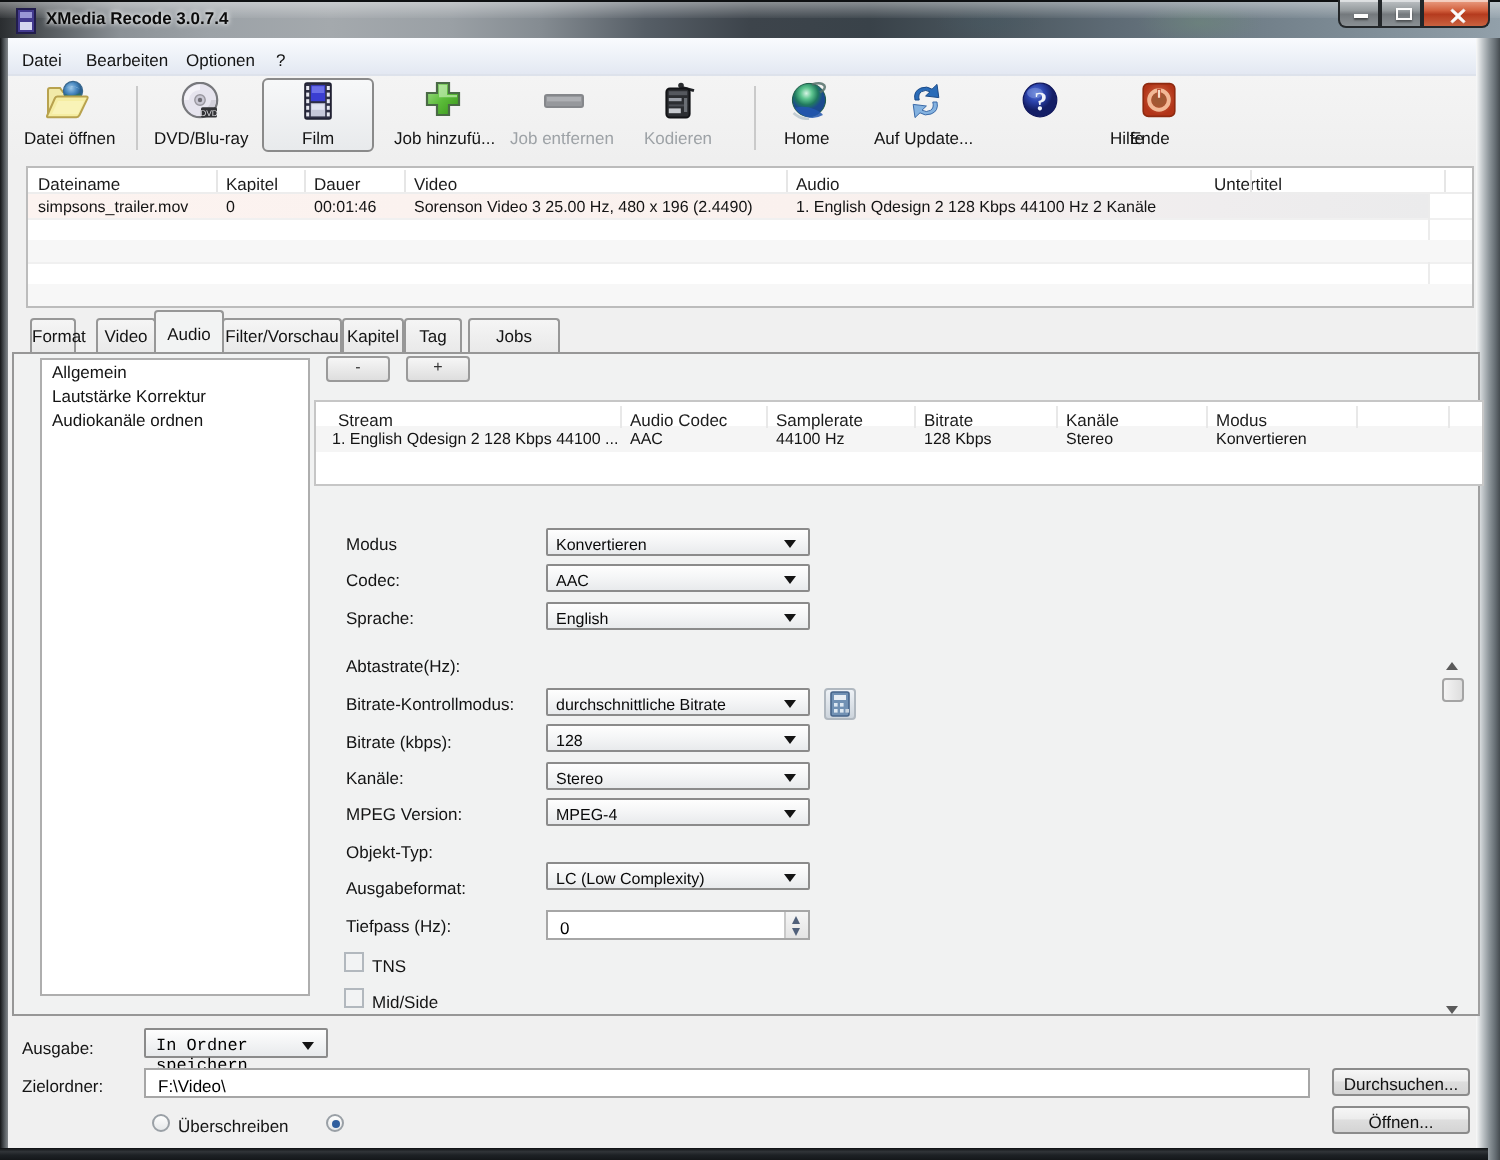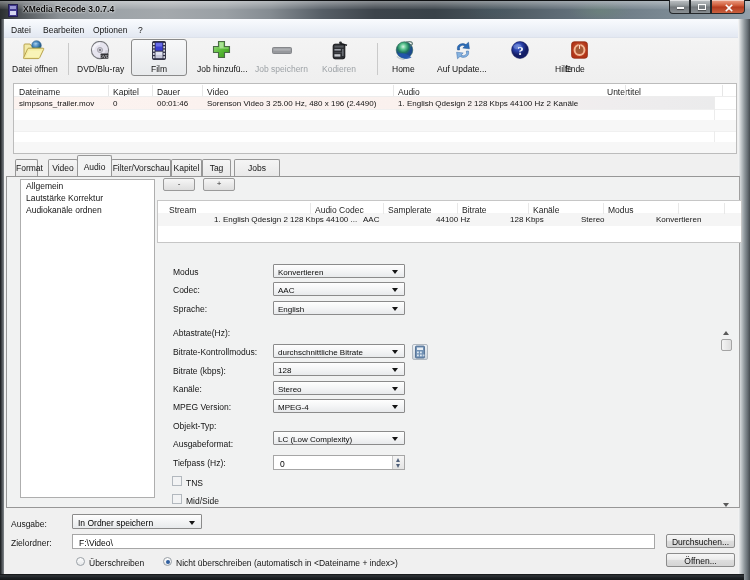--- a/index.html
+++ b/index.html
@@ -51,36 +51,36 @@
 .tab { position:absolute; top:159px; height:17px; background:linear-gradient(180deg,#f5f5f5,#e9e9e9); border:1px solid #979797; border-bottom:none; border-radius:2px 2px 0 0; font-size:8.5px; text-align:center; color:#141414; padding-top:3px; z-index:2; }
 .tab.act { top:155px; height:21px; background:#f2f3f3; z-index:6; padding-top:6px; }
 #tabpanel { position:absolute; left:6px; top:176px; width:734px; height:332px; border:1px solid #979797; border-right-color:#a0a0a0; background:#f1f2f2; z-index:1; }
 #lbox { position:absolute; left:20px; top:179px; width:135px; height:319px; background:#fff; border:1px solid #aeaeae; z-index:3; }
 .lbi { position:absolute; left:26px; font-size:8.5px; color:#141414; z-index:4; }
 .mpbtn { position:absolute; top:178px; width:32px; height:13px; border:1px solid #9a9a9a; border-radius:2px;
   background:linear-gradient(180deg,#f6f6f6,#dedede); text-align:center; font-size:8px; line-height:9px; color:#333; z-index:3; }
 #stable { position:absolute; left:157px; top:200px; width:585px; height:43px; background:#fff; border:1px solid #c6c6c6; z-index:3; }
 .st-h { position:absolute; top:205px; font-size:8.5px; color:#1c1c1c; z-index:4; }
 #st-rowbg { position:absolute; left:158px; top:213px; width:583px; height:13px; background:#f5f5f5; z-index:3; }
-.st-c { position:absolute; top:215px; font-size:8px; color:#141414; white-space:nowrap; z-index:4;margin-left:48px; }
+.st-c { position:absolute; top:215px; font-size:8px; color:#141414; white-space:nowrap; z-index:4; }
 .st-vsep { position:absolute; top:203px; width:1px; height:11px; background:#e8e8e8; z-index:4; }
 .flabel { position:absolute; left:173px; font-size:8.5px; color:#141414; white-space:nowrap; z-index:3; }
 .combo { position:absolute; left:273px; width:132px; height:14px; border:1px solid #8b8b8b; border-radius:1px;
   background:linear-gradient(180deg,#fefefe 0%,#f4f5f6 50%,#e8eaec 100%); font-size:8px; padding:3px 0 0 4px; color:#0a0a0a; z-index:3; }
 .combo i { position:absolute; right:6px; top:5px; width:0; height:0; border-left:3.5px solid transparent; border-right:3.5px solid transparent; border-top:4.5px solid #141414; }
 #spin { position:absolute; left:273px; top:455px; width:132px; height:15px; border:1px solid #a6a6a6; background:#fff; font-size:8.5px; padding:3px 0 0 6px; z-index:3; }
 #spinbtn { position:absolute; left:392px; top:456px; width:12px; height:13px; border-left:1px solid #c9c9c9; background:linear-gradient(180deg,#f5f5f5,#e4e4e4); z-index:4; }
 #spinbtn em { position:absolute; left:3px; width:0; height:0; border-left:2.5px solid transparent; border-right:2.5px solid transparent; }
 #calcbtn { position:absolute; left:412px; top:344px; width:16px; height:16px; border:1px solid #b0b8c0; border-radius:2px; background:linear-gradient(180deg,#eef2f6,#ccd4dc); z-index:3; }
 .cbox { position:absolute; left:172px; width:10px; height:10px; background:#f2f3f4; border:1px solid #b2b8be; z-index:3; }
 .cblab { position:absolute; left:186px; font-size:8.5px; color:#141414; z-index:3; }
 #sb-thumb { position:absolute; left:721px; top:339px; width:11px; height:12px; background:linear-gradient(90deg,#f4f4f4,#dedede); border:1px solid #a4a4a4; border-radius:2px; z-index:3; }
 .sb-ar { position:absolute; left:723px; width:0; height:0; border-left:3px solid transparent; border-right:3px solid transparent; z-index:3; }
 .blabel { position:absolute; font-size:8.5px; color:#141414; white-space:nowrap; }
-#out-combo { position:absolute; left:72px; top:514px; width:130px; height:15px; border:1px solid #8b8b8b; border-radius:1px; background:linear-gradient(180deg,#fefefe,#e8eaec); font-size:8.5px; padding:3px 0 0 5px; }
+#out-combo { position:absolute; left:72px; top:514px; width:92px; height:15px; border:1px solid #8b8b8b; border-radius:1px; background:linear-gradient(180deg,#fefefe,#e8eaec); font-size:8.5px; padding:3px 0 0 5px;font-family:Liberation Mono, monospace; }
 #out-combo i { position:absolute; right:6px; top:6px; width:0; height:0; border-left:3.5px solid transparent; border-right:3.5px solid transparent; border-top:4.5px solid #141414; }
 #dir-field { position:absolute; left:72px; top:534px; width:583px; height:15px; border:1px solid #a6a6a6; background:#fff; font-size:8.5px; padding:3px 0 0 6px; }
 .wbtn { position:absolute; left:666px; width:69px; height:14px; border:1px solid #8b8b8b; border-radius:2px;
   background:linear-gradient(180deg,#f6f6f6 0%,#ececec 45%,#dedede 50%,#d4d4d4 100%); font-size:8.5px; text-align:center; padding-top:2px; color:#111; }
 .radio { position:absolute; width:9px; height:9px; border:1px solid #9aa0a6; border-radius:50%; background:linear-gradient(180deg,#fdfdfd,#e6e8ea); }
 .radio em { position:absolute; left:1.5px; top:1.5px; width:4px; height:4px; border-radius:50%; background:#2f5e9e; }
 </style>
 </head>
 <body>
 <div id="frame">
@@ -114,21 +114,21 @@
   <div class="mitem" style="left:43px;">Bearbeiten</div>
   <div class="mitem" style="left:93px;">Optionen</div>
   <div class="mitem" style="left:138px;">?</div>
   <div id="toolbar"></div>
   <div id="film-sel"></div>
   <div class="tlab" style="left:12px;">Datei öffnen</div>
   <div class="tsep" style="left:68px;"></div>
   <div class="tlab" style="left:77px;">DVD/Blu-ray</div>
   <div class="tlab" style="left:151px;">Film</div>
   <div class="tlab" style="left:197px;">Job hinzufü...</div>
-  <div class="tlab dis" style="left:255px;">Job speichern</div>
+  <div class="tlab dis" style="left:255px;">Job entfernen</div>
   <div class="tlab dis" style="left:322px;">Kodieren</div>
   <div class="tsep" style="left:377px;"></div>
   <div class="tlab" style="left:392px;">Home</div>
   <div class="tlab" style="left:437px;">Auf Update...</div>
   <div class="tlab" style="left:510px;padding-left:45px;">Hilfe</div>
   <div class="tlab" style="left:565px;">Ende</div>
 
   <svg class="tico" style="left:22px;top:40px;" width="23" height="20" viewBox="0 0 23 20">
     <path d="M2 17.5 L2 5 Q2 4 3 4 L8 4 L9.5 6 L15 6 Q16 6 16 7 L16 8" fill="#f2eaa8" stroke="#b8a24e" stroke-width="1"></path>
     <defs>
@@ -344,15 +344,14 @@
   <div class="blabel" style="left:11px; top:519px;">Ausgabe:</div>
   <div id="out-combo">In Ordner speichern<i></i></div>
   <div class="blabel" style="left:11px; top:538px;">Zielordner:</div>
   <div id="dir-field">F:\Video\</div>
   <div class="wbtn" style="top:534px;">Durchsuchen...</div>
   <div class="radio" style="left:76px; top:557px;"></div>
   <div class="blabel" style="left:89px; top:558px;">Überschreiben</div>
   <div class="radio" style="left:163px; top:557px;">
       <em></em>
     </div>
-  <div class="blabel" style="left:176px; top:558px;">Nicht überschreiben (automatisch in &lt;Dateiname + index&gt;)</div>
   <div class="wbtn" style="top:553px;">Öffnen...</div>
 </div>
 
 </body></html>

